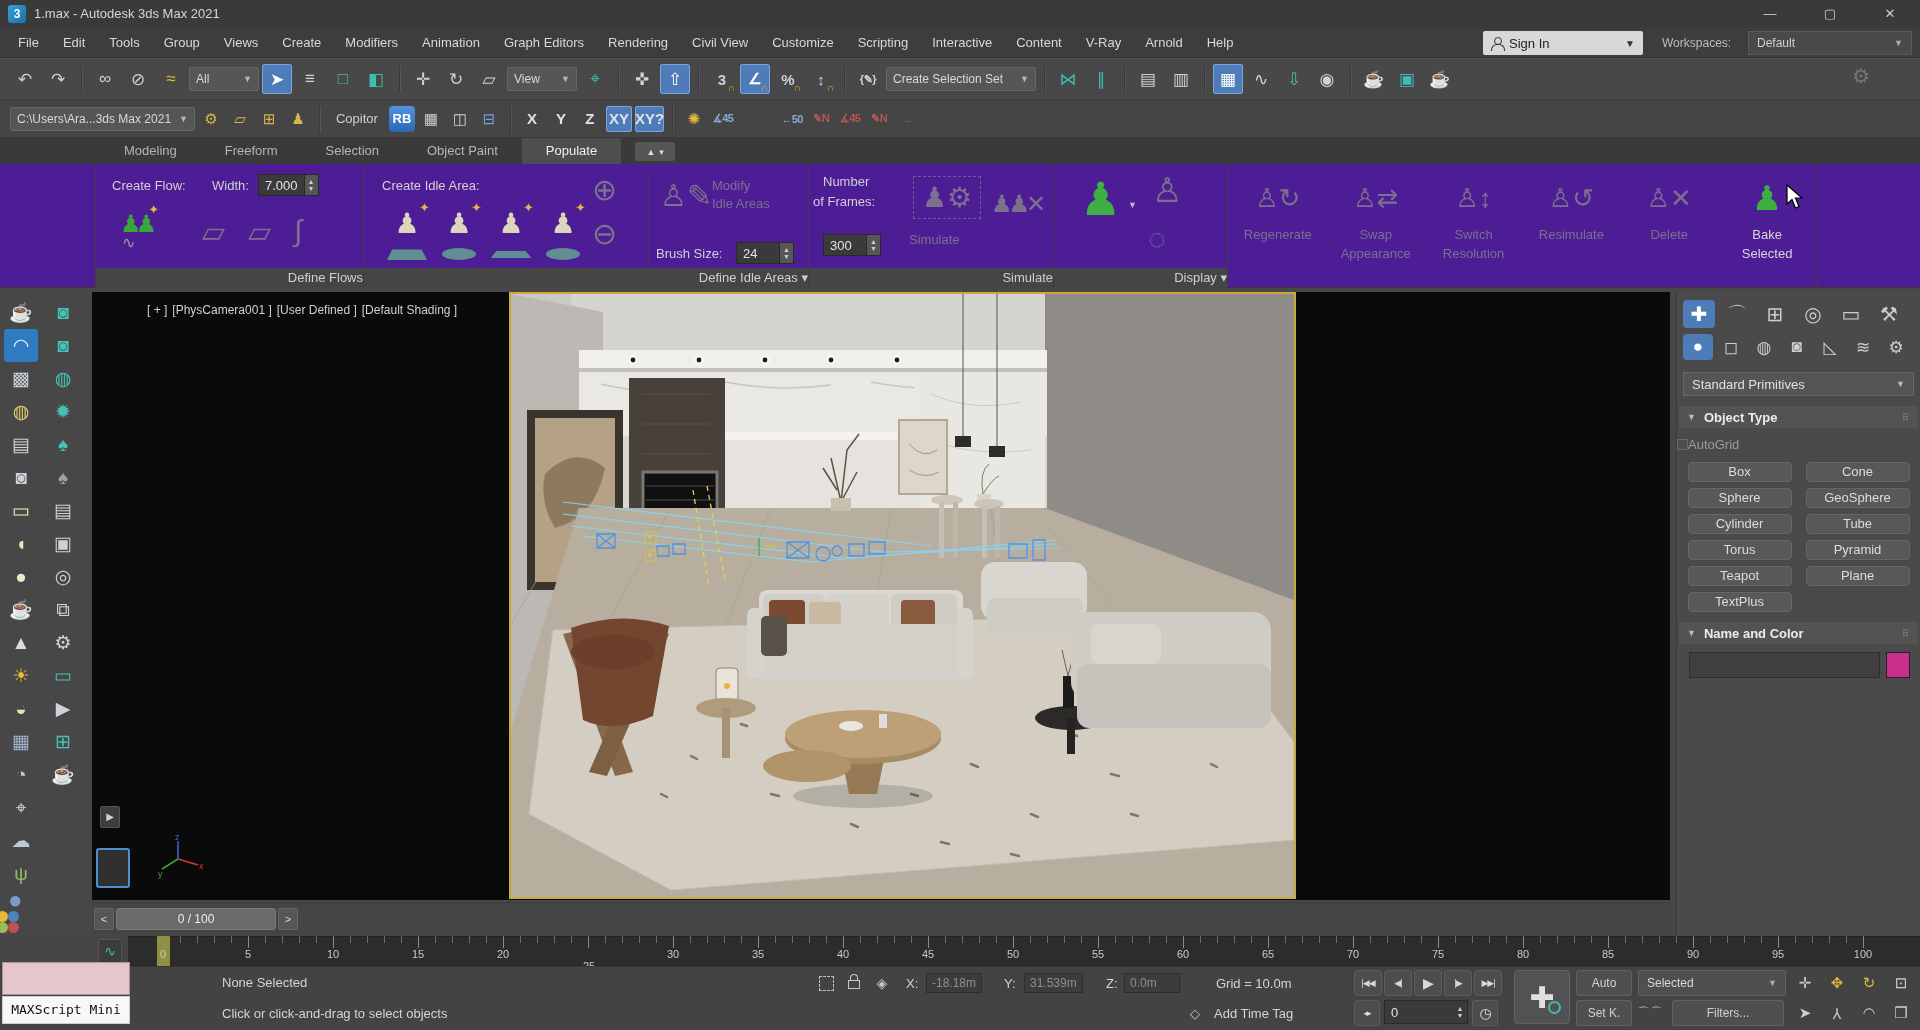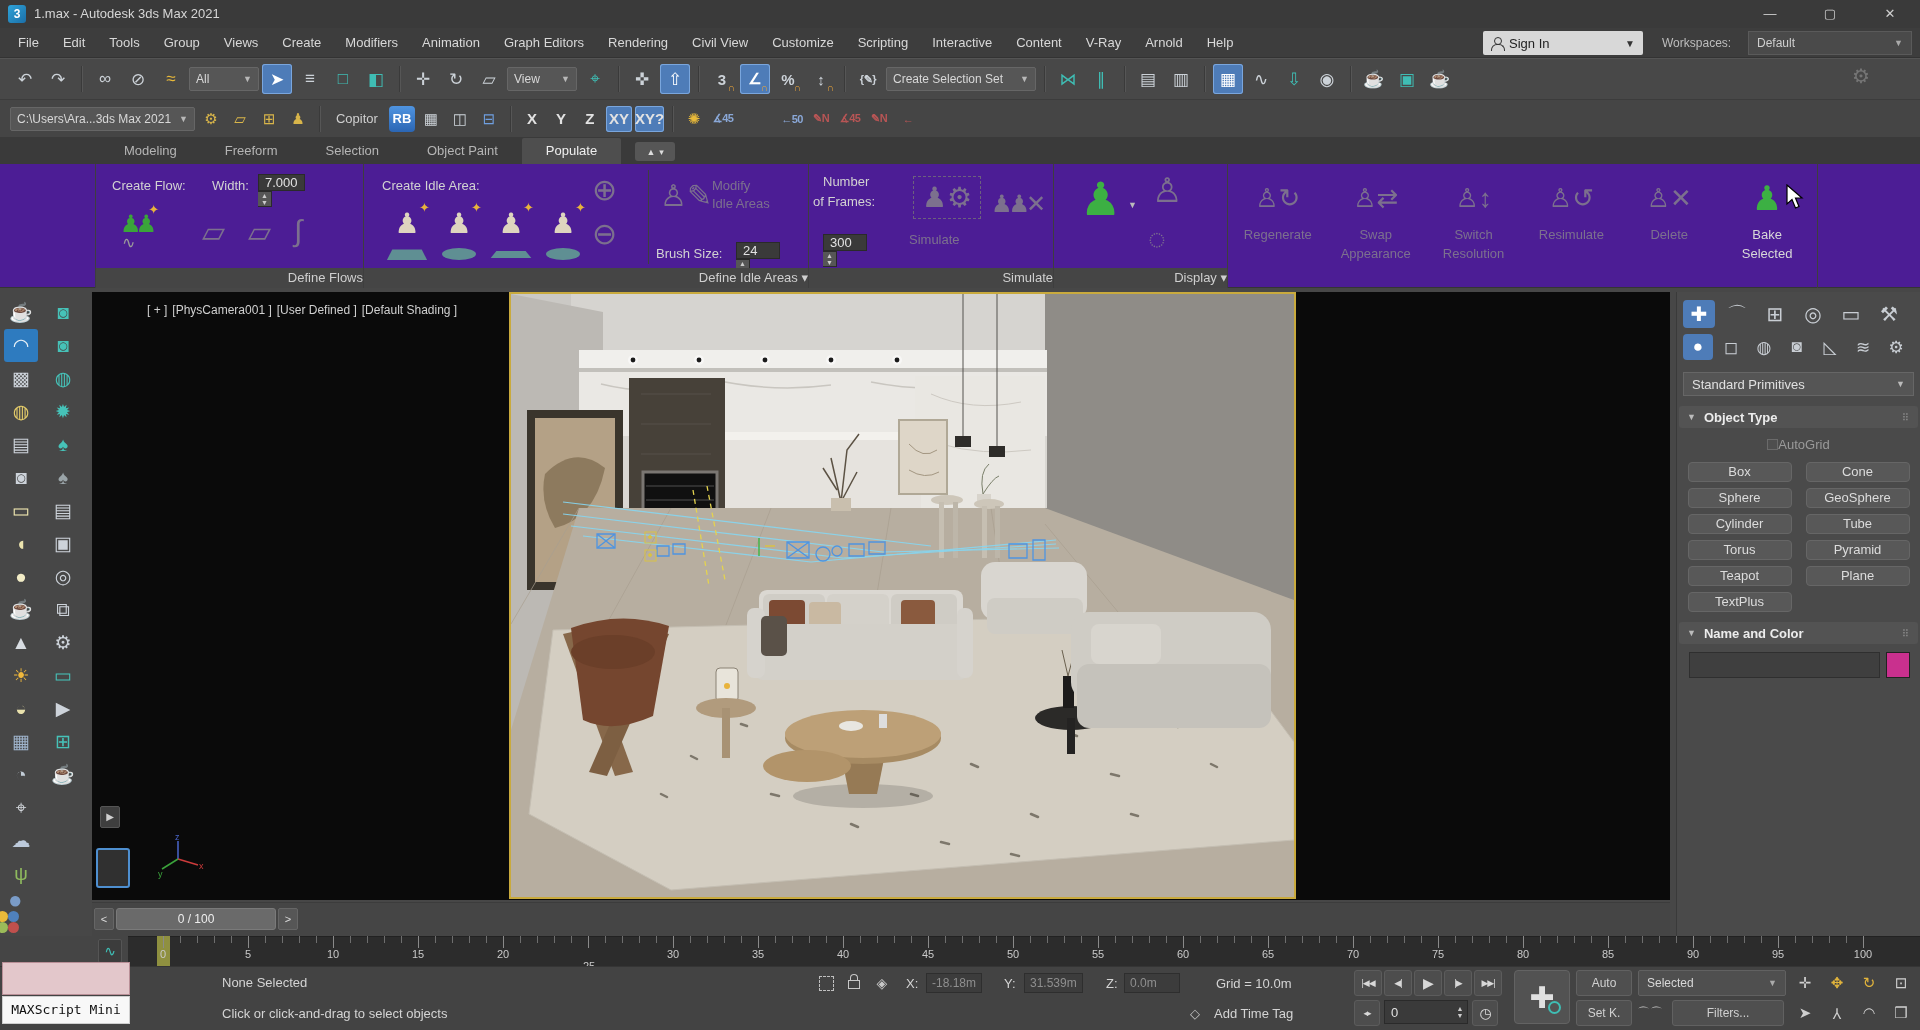--- a/index.html
+++ b/index.html
@@ -44,21 +44,21 @@
   .gearend{left:1852px;top:64px;font-size:20px;color:#9a9a9a;opacity:.55;}
   
   .ribtabs{left:0;top:138px;width:1920px;height:26px;background:#3a3a3a;display:flex;align-items:flex-end;padding-left:100px;}
   .rtab{padding:0 24px;line-height:26px;font-size:13px;color:#b5b5b5;}
   .rtab.active{background:#4e4e4e;color:#efefef;border-radius:2px 2px 0 0;}
   .roverflow{margin-left:14px;margin-bottom:3px;width:40px;height:19px;background:#565656;border-radius:3px;display:flex;align-items:center;justify-content:center;gap:4px;font-size:9px;color:#ddd;}
   .ribbody{left:0;top:164px;width:1920px;height:124px;background:#4c1d95;border-bottom:1px solid #353535;}
   .rpanel{position:absolute;top:0;height:124px;border-right:1px solid #3e3e3e;}
   .plabel{position:absolute;left:0;bottom:0;width:100%;height:20px;background:#454545;font-size:13px;color:#cfcfcf;text-align:right;line-height:20px;}
   .rlab{position:absolute;font-size:13px;color:#d2d2d2;white-space:nowrap;}
-  .spin{position:absolute;display:flex;height:22px;flex-direction:column;}
+  .spin{position:absolute;display:flex;height:22px;}
   .spin .sv{background:#3a3a3a;border:1px solid #2a2a2a;color:#e2e2e2;font-size:13px;padding:0 6px;display:flex;align-items:center;min-width:44px;}
   .spin .sa{display:flex;flex-direction:column;justify-content:center;background:#565656;border:1px solid #2a2a2a;border-left:none;width:14px;font-size:7px;color:#ccc;line-height:7px;text-align:center;}
   .ricon{position:absolute;display:flex;align-items:center;justify-content:center;font-size:26px;}
   .dis{color:#8c8c8c;opacity:.75;}
   .pawn{color:#3cb043;}
   .idle{position:relative;width:46px;height:60px;text-align:center;}
   .idle .fig{font-size:28px;color:#ded5bf;line-height:44px;}
   .idle::before{content:"✦";position:absolute;right:0;top:-2px;color:#e8b33c;font-size:13px;}
   .ibase{position:absolute;left:6px;bottom:2px;width:34px;height:12px;background:#5f8f93;}
   .ibase.pond,.ibase.ellipse{border-radius:50%;}
@@ -94,21 +94,21 @@
   .cpt{width:32px;height:28px;display:flex;align-items:center;justify-content:center;font-size:20px;color:#c9ced4;border-radius:4px;}
   .cpt.on{background:#4e7cb8;color:#fff;}
   .cptabs2{padding-top:2px;gap:3px;}
   .cptabs2 .cpt{width:30px;height:26px;font-size:17px;}
   .cpdd{margin:8px 6px 0 6px;height:24px;background:#555;border:1px solid #666;display:flex;align-items:center;padding:0 8px;font-size:13px;color:#e0e0e0;}
   .cpdd .dda{margin-left:auto;font-size:9px;color:#bbb;}
   .rollout{margin:10px 2px 0 2px;height:22px;background:#535353;border-radius:3px;display:flex;align-items:center;padding:0 8px;gap:8px;}
   .rollout .arr{font-size:9px;color:#bbb;}
   .rollout .rt{font-weight:bold;font-size:13px;color:#ececec;}
   .rollout .grip{margin-left:auto;color:#8a8a8a;font-size:10px;letter-spacing:1px;}
-  .agrow{display:flex;align-items:center;justify-content:center;gap:0;height:24px;margin-top:4px;}
+  .agrow{display:flex;align-items:center;gap:0;height:24px;margin-top:4px;}
   .agrow .cb{width:11px;height:11px;border:1px solid #6a6a6a;background:#4e4e4e;}
   .agrow .al{font-size:13px;color:#9a9a9a;}
   .objgrid{display:grid;grid-template-columns:104px 104px;gap:6px 14px;justify-content:center;margin-top:6px;}
   .cbtn{height:20px;background:#585858;border:1px solid #666;border-radius:4px;color:#dcdcdc;font-size:13px;text-align:center;line-height:18px;}
   .namerow{display:flex;margin:8px 10px 0 12px;gap:6px;}
   .namefield{flex:1;height:26px;background:#3f3f3f;border:1px solid #2f2f2f;}
   .swatch{width:24px;height:26px;border:1px solid #222;}
   
   .tslider{left:92px;top:902px;width:1578px;height:34px;background:#454545;border-top:1px solid #3c3c3c;}
   .tsbtn{top:908px;width:20px;height:22px;background:#565656;border:1px solid #666;border-radius:2px;color:#ddd;font-size:11px;text-align:center;line-height:20px;}

